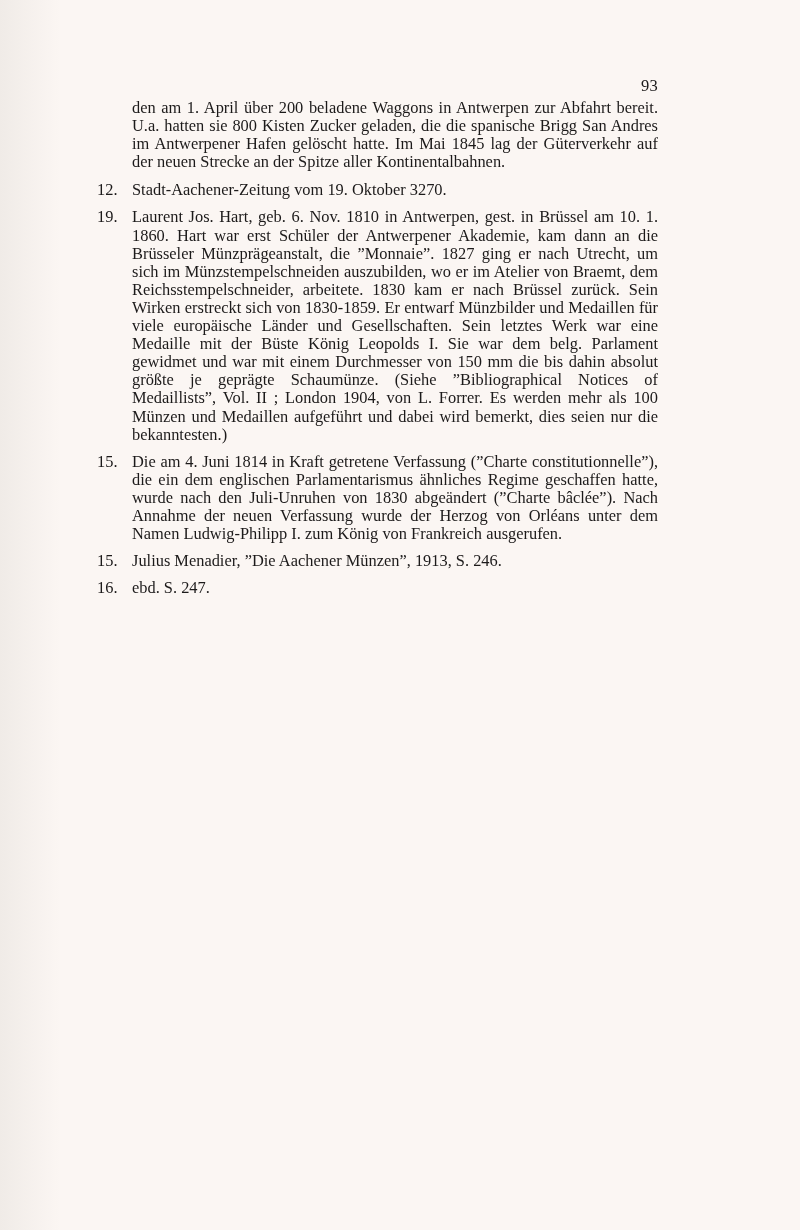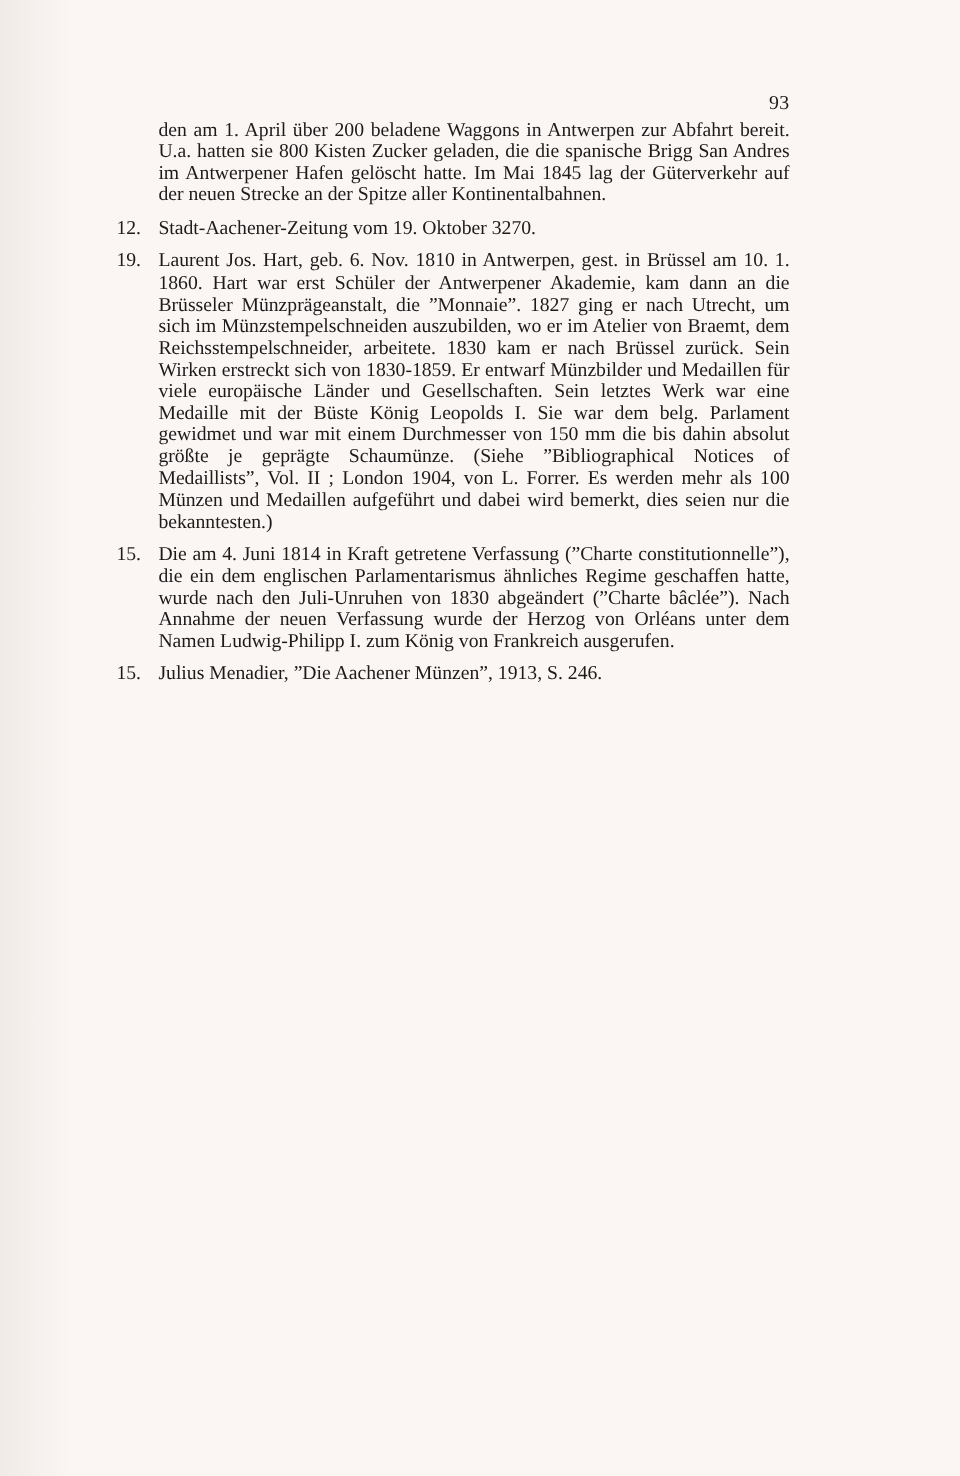--- a/index.html
+++ b/index.html
@@ -55,13 +55,17 @@
   <div class="note">
     <span class="note-num">15.</span>
     <span class="note-text">Die am 4. Juni 1814 in Kraft getretene Verfassung (”Charte constitutionnelle”), die ein dem englischen Parlamentarismus ähnliches Regime geschaffen hatte, wurde nach den Juli-Unruhen von 1830 abgeändert (”Charte bâclée”). Nach Annahme der neuen Verfassung wurde der Herzog von Orléans unter dem Namen Ludwig-Philipp I. zum König von Frankreich ausgerufen.</span>
   </div>
 
   <div class="note">
     <span class="note-num">15.</span>
     <span class="note-text">Julius Menadier, ”Die Aachener Münzen”, 1913, S. 246.</span>
   </div>
 
+  <div class="note">
+    <span class="note-num">16.</span>
+    <span class="note-text">ebd. S. 247.</span>
+  </div>
 </div>
 
 </body></html>

